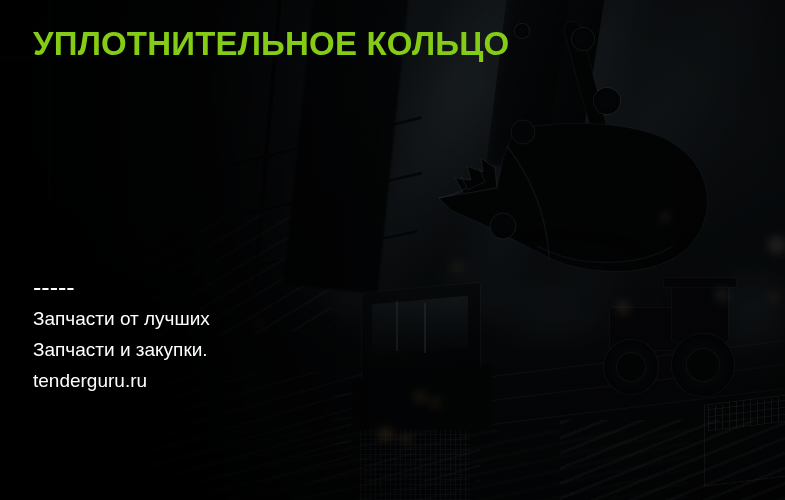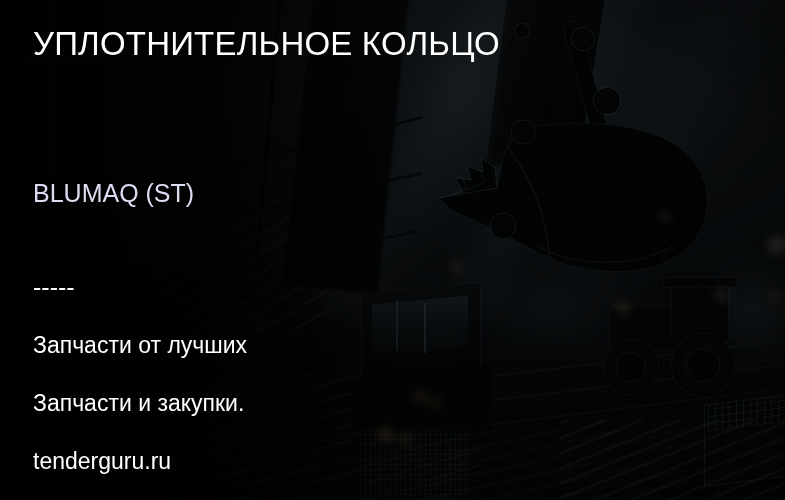--- a/index.html
+++ b/index.html
@@ -138,41 +138,41 @@
     background:linear-gradient(90deg,rgba(0,0,0,.93) 0%,rgba(0,0,0,.90) 24%,rgba(0,0,0,.62) 42%,rgba(0,0,0,.40) 58%,rgba(0,0,0,.46) 100%);}
   .veil2{position:absolute;inset:0;background:rgba(0,0,0,.30);}
   .vign{position:absolute;inset:0;
     background:radial-gradient(115% 110% at 50% 45%, rgba(0,0,0,0) 40%, rgba(0,0,0,.55) 100%);}
 
   
   .content{position:absolute;left:0;top:0;width:785px;height:500px;}
 
   .title{
     position:absolute;left:33px;top:24px;
-    font-size:33px;line-height:40px;font-weight:400;
-    color:#ffffff;letter-spacing:.2px;white-space:nowrap;
+    font-size:33px;line-height:40px;font-weight:700;
+    color:#84cc16;letter-spacing:.2px;white-space:nowrap;
   }
 
   .meta{position:absolute;left:33px;}
   .meta-line{
     font-size:25px;line-height:31px;font-weight:400;
     color:#dcdcf2;white-space:nowrap;
   }
   .meta-1{top:85px;}
   .meta-2{top:178px;}
 
   .sep{
     position:absolute;left:33px;top:272px;
     font-size:25px;line-height:31px;color:#ffffff;letter-spacing:0px;
   }
 
   .promo{position:absolute;left:33px;top:303px;}
   .promo-line{
-    font-size:23px;line-height:31px;font-weight:400;
-    color:#ffffff;white-space:nowrap;margin-top:27px;
+    font-size:19px;line-height:31px;font-weight:400;
+    color:#ffffff;white-space:nowrap;
   }
 </style>
 </head>
 <body>
 
 <div class="stage">
 
   <div class="bg">
     <div class="bg-base"></div>
 
@@ -264,21 +264,20 @@
   </div>
 
   <div class="content">
 
     <div class="title">УПЛОТНИТЕЛЬНОЕ КОЛЬЦО</div>
 
     <div class="meta meta-1">
     </div>
 
     <div class="meta meta-2">
-      <div class="meta-line">BLUMAQ (ST)</div>
     </div>
 
     <div class="sep">-----</div>
 
     <div class="promo">
       <div class="promo-line">Запчасти от лучших</div>
       <div class="promo-line">Запчасти и закупки.</div>
       <div class="promo-line">tenderguru.ru</div>
     </div>
 

